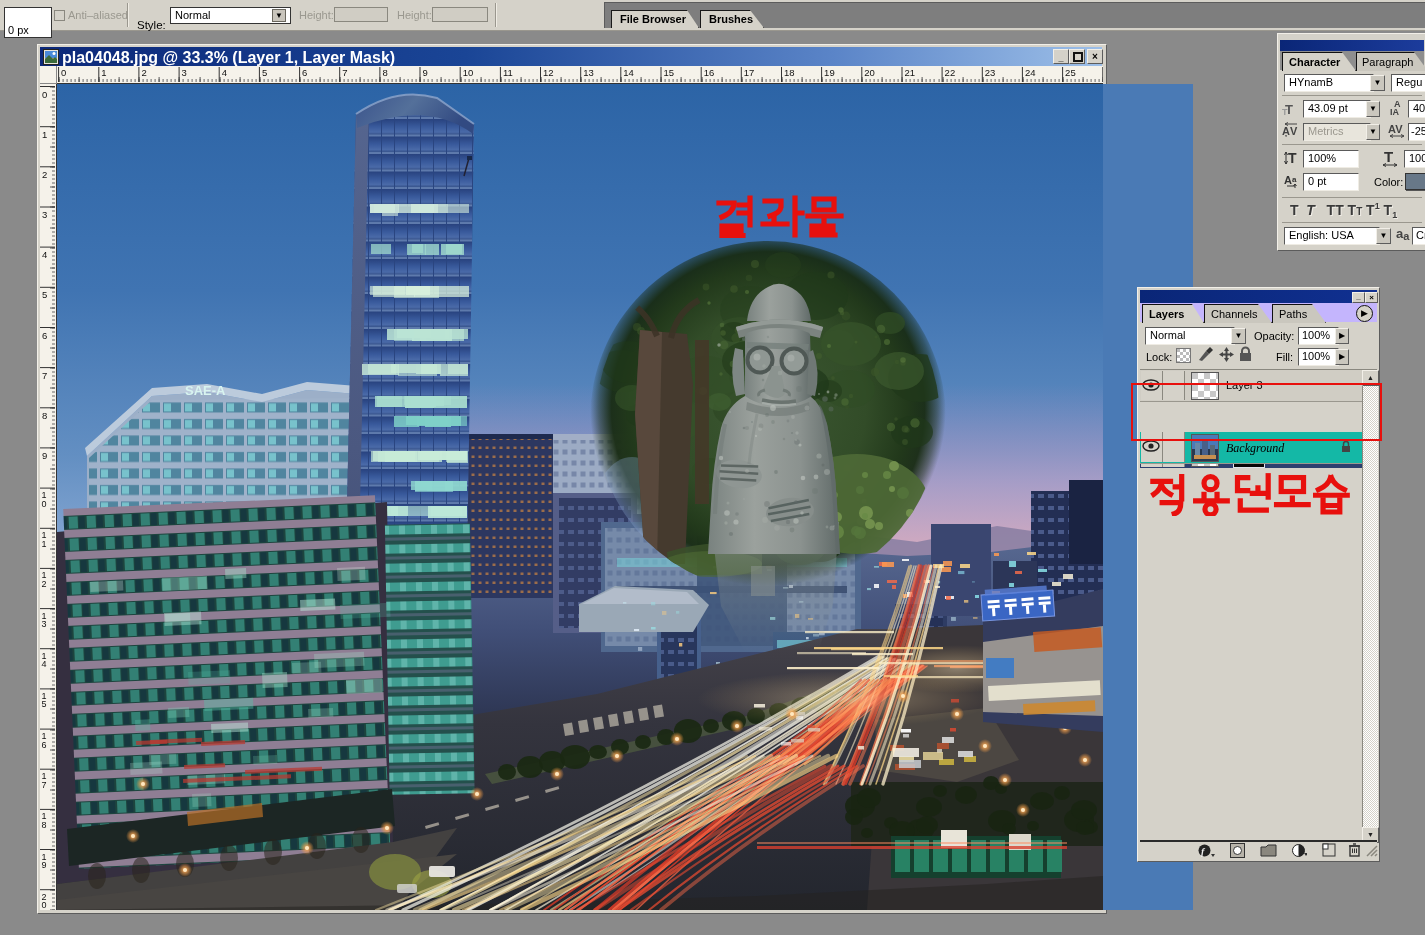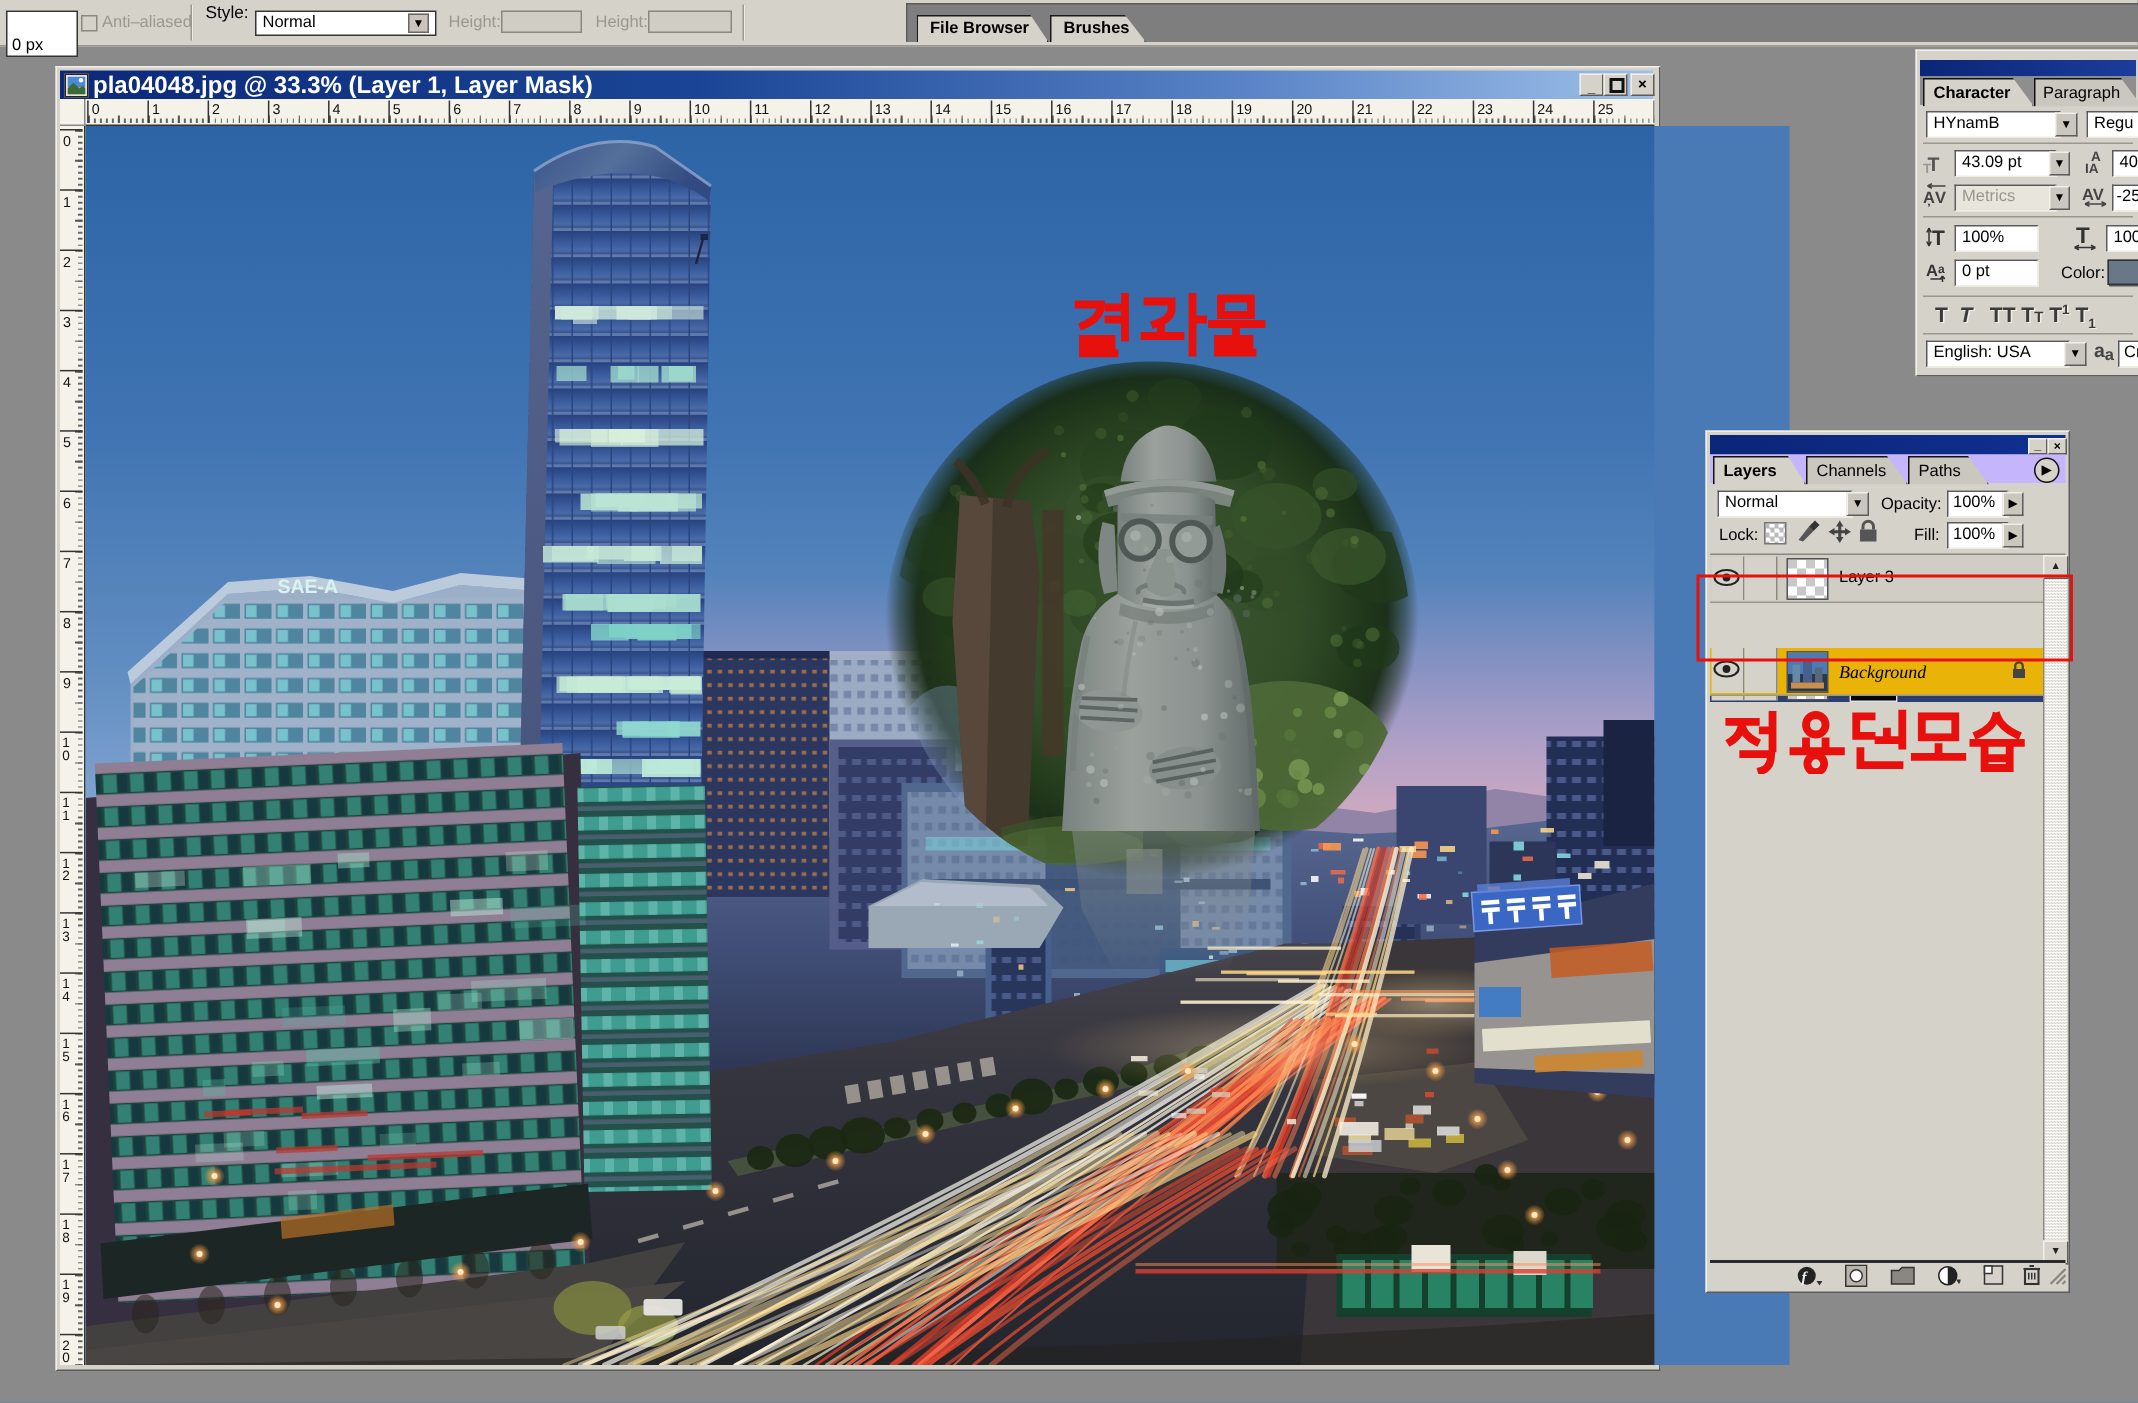--- a/index.html
+++ b/index.html
@@ -9,21 +9,21 @@
 .gtxt{color:#9a988f;text-align:right;}
 .t11{font-size:11px;color:#000;}
 </style></head>
 <body>
 
 <div class="abs" style="left:0;top:0;width:1425px;height:30px;background:#d5d2c9;border-bottom:1px solid #9a978e;"></div>
 <div class="abs fld" style="left:4px;top:7px;width:40px;height:13px;padding:16px 3px 0 3px;">0 px</div>
 <div class="abs" style="left:54px;top:10px;width:9px;height:9px;background:#d5d2c9;border:1px solid #8a887f;"></div>
 <div class="abs gtxt" style="left:68px;top:9px;font-size:11px;">Anti–aliased</div>
 <div class="abs" style="left:127px;top:3px;width:1px;height:24px;background:#9a978e;border-right:1px solid #efece4;"></div>
-<div class="abs t11" style="left:137px;top:3px;font-size:11.5px;">Style:</div>
+<div class="abs t11" style="left:137px;top:19px;font-size:11.5px;">Style:</div>
 <div class="abs fld" style="left:170px;top:7px;width:115px;height:14px;padding:1px 0 0 4px;">Normal</div>
 <div class="abs" style="left:272px;top:9px;width:12px;height:11px;background:#c9c5bc;border:1px solid #6a675e;font-size:8px;text-align:center;line-height:11px;">▼</div>
 <div class="abs gtxt" style="left:299px;top:9px;font-size:11px;">Height:</div>
 <div class="abs" style="left:334px;top:7px;width:52px;height:13px;background:#d0cdc4;border:1px solid #8a887f;"></div>
 <div class="abs gtxt" style="left:397px;top:9px;font-size:11px;">Height:</div>
 <div class="abs" style="left:432px;top:7px;width:54px;height:13px;background:#d0cdc4;border:1px solid #8a887f;"></div>
 <div class="abs" style="left:495px;top:3px;width:1px;height:24px;background:#9a978e;border-right:1px solid #efece4;"></div>
 
 <div class="abs" style="left:604px;top:2px;width:821px;height:25px;background:#7e7e7e;border-top:1px solid #5c5c5c;border-left:1px solid #5c5c5c;"></div>
 <div class="abs" style="left:611px;top:10px;width:86px;height:17px;background:#d5d2c9;border:1px solid #1a1a1a;border-bottom:none;clip-path:polygon(0 0,76px 0,100% 100%,0 100%);font-size:11px;font-weight:bold;padding-top:0;text-align:left;"><span style="position:relative;left:8px;top:2px;">File Browser</span></div>
@@ -1176,21 +1176,21 @@
         </svg></div>
  <svg class="abs" style="left:79px;top:8px;" width="12" height="16" viewBox="0 0 12 16">
         <ellipse cx="6" cy="5" rx="3.4" ry="4.4" fill="none" stroke="#ddd" stroke-width="1.6"></ellipse>
         <ellipse cx="6" cy="11.5" rx="3.4" ry="4.4" fill="none" stroke="#ddd" stroke-width="1.6"></ellipse>
       </svg>
  <div class="abs" style="left:93px;top:1px;width:30px;height:28px;border:1px solid #dfe4ea;background:#060606;">
         <div style="position:absolute;left:9px;top:8px;width:11px;height:11px;background:#fff;border-radius:50%;"></div>
       </div>
  <div class="abs" style="left:132px;top:8px;color:#fff;font-weight:bold;font-size:12px;">Layer 1</div>
 </div>
-<div class="abs" style="left:2px;top:144px;width:222px;height:31px;background:#eab308;border-bottom:1px solid #9a978e;">
+<div class="abs" style="left:2px;top:144px;width:222px;height:31px;background:#14b8a6;border-bottom:1px solid #9a978e;">
  <div class="abs" style="left:1px;top:0;width:21px;height:30px;background:#d5d2c9;border-right:1px solid #8a887f;"><svg width="18" height="12" style="margin:8px 0 0 1px;">
           <ellipse cx="9" cy="6" rx="8" ry="5" fill="none" stroke="#222" stroke-width="1.4"></ellipse>
           <circle cx="9" cy="6" r="2.6" fill="#222"></circle>
         </svg></div>
  <div class="abs" style="left:23px;top:0;width:21px;height:30px;background:#d5d2c9;border-right:1px solid #8a887f;"></div>
  <div class="abs" style="left:51px;top:2px;width:26px;height:26px;border:1px solid #555;background:linear-gradient(#4a7ab8 0 55%,#283850 55%);"><svg width="26" height="26">
           <rect x="3" y="8" width="5" height="12" fill="#6888a8"></rect>
           <rect x="10" y="5" width="6" height="15" fill="#48608a"></rect>
           <rect x="18" y="10" width="5" height="10" fill="#586878"></rect>
           <rect x="2" y="20" width="22" height="4" fill="#c89050"></rect>

